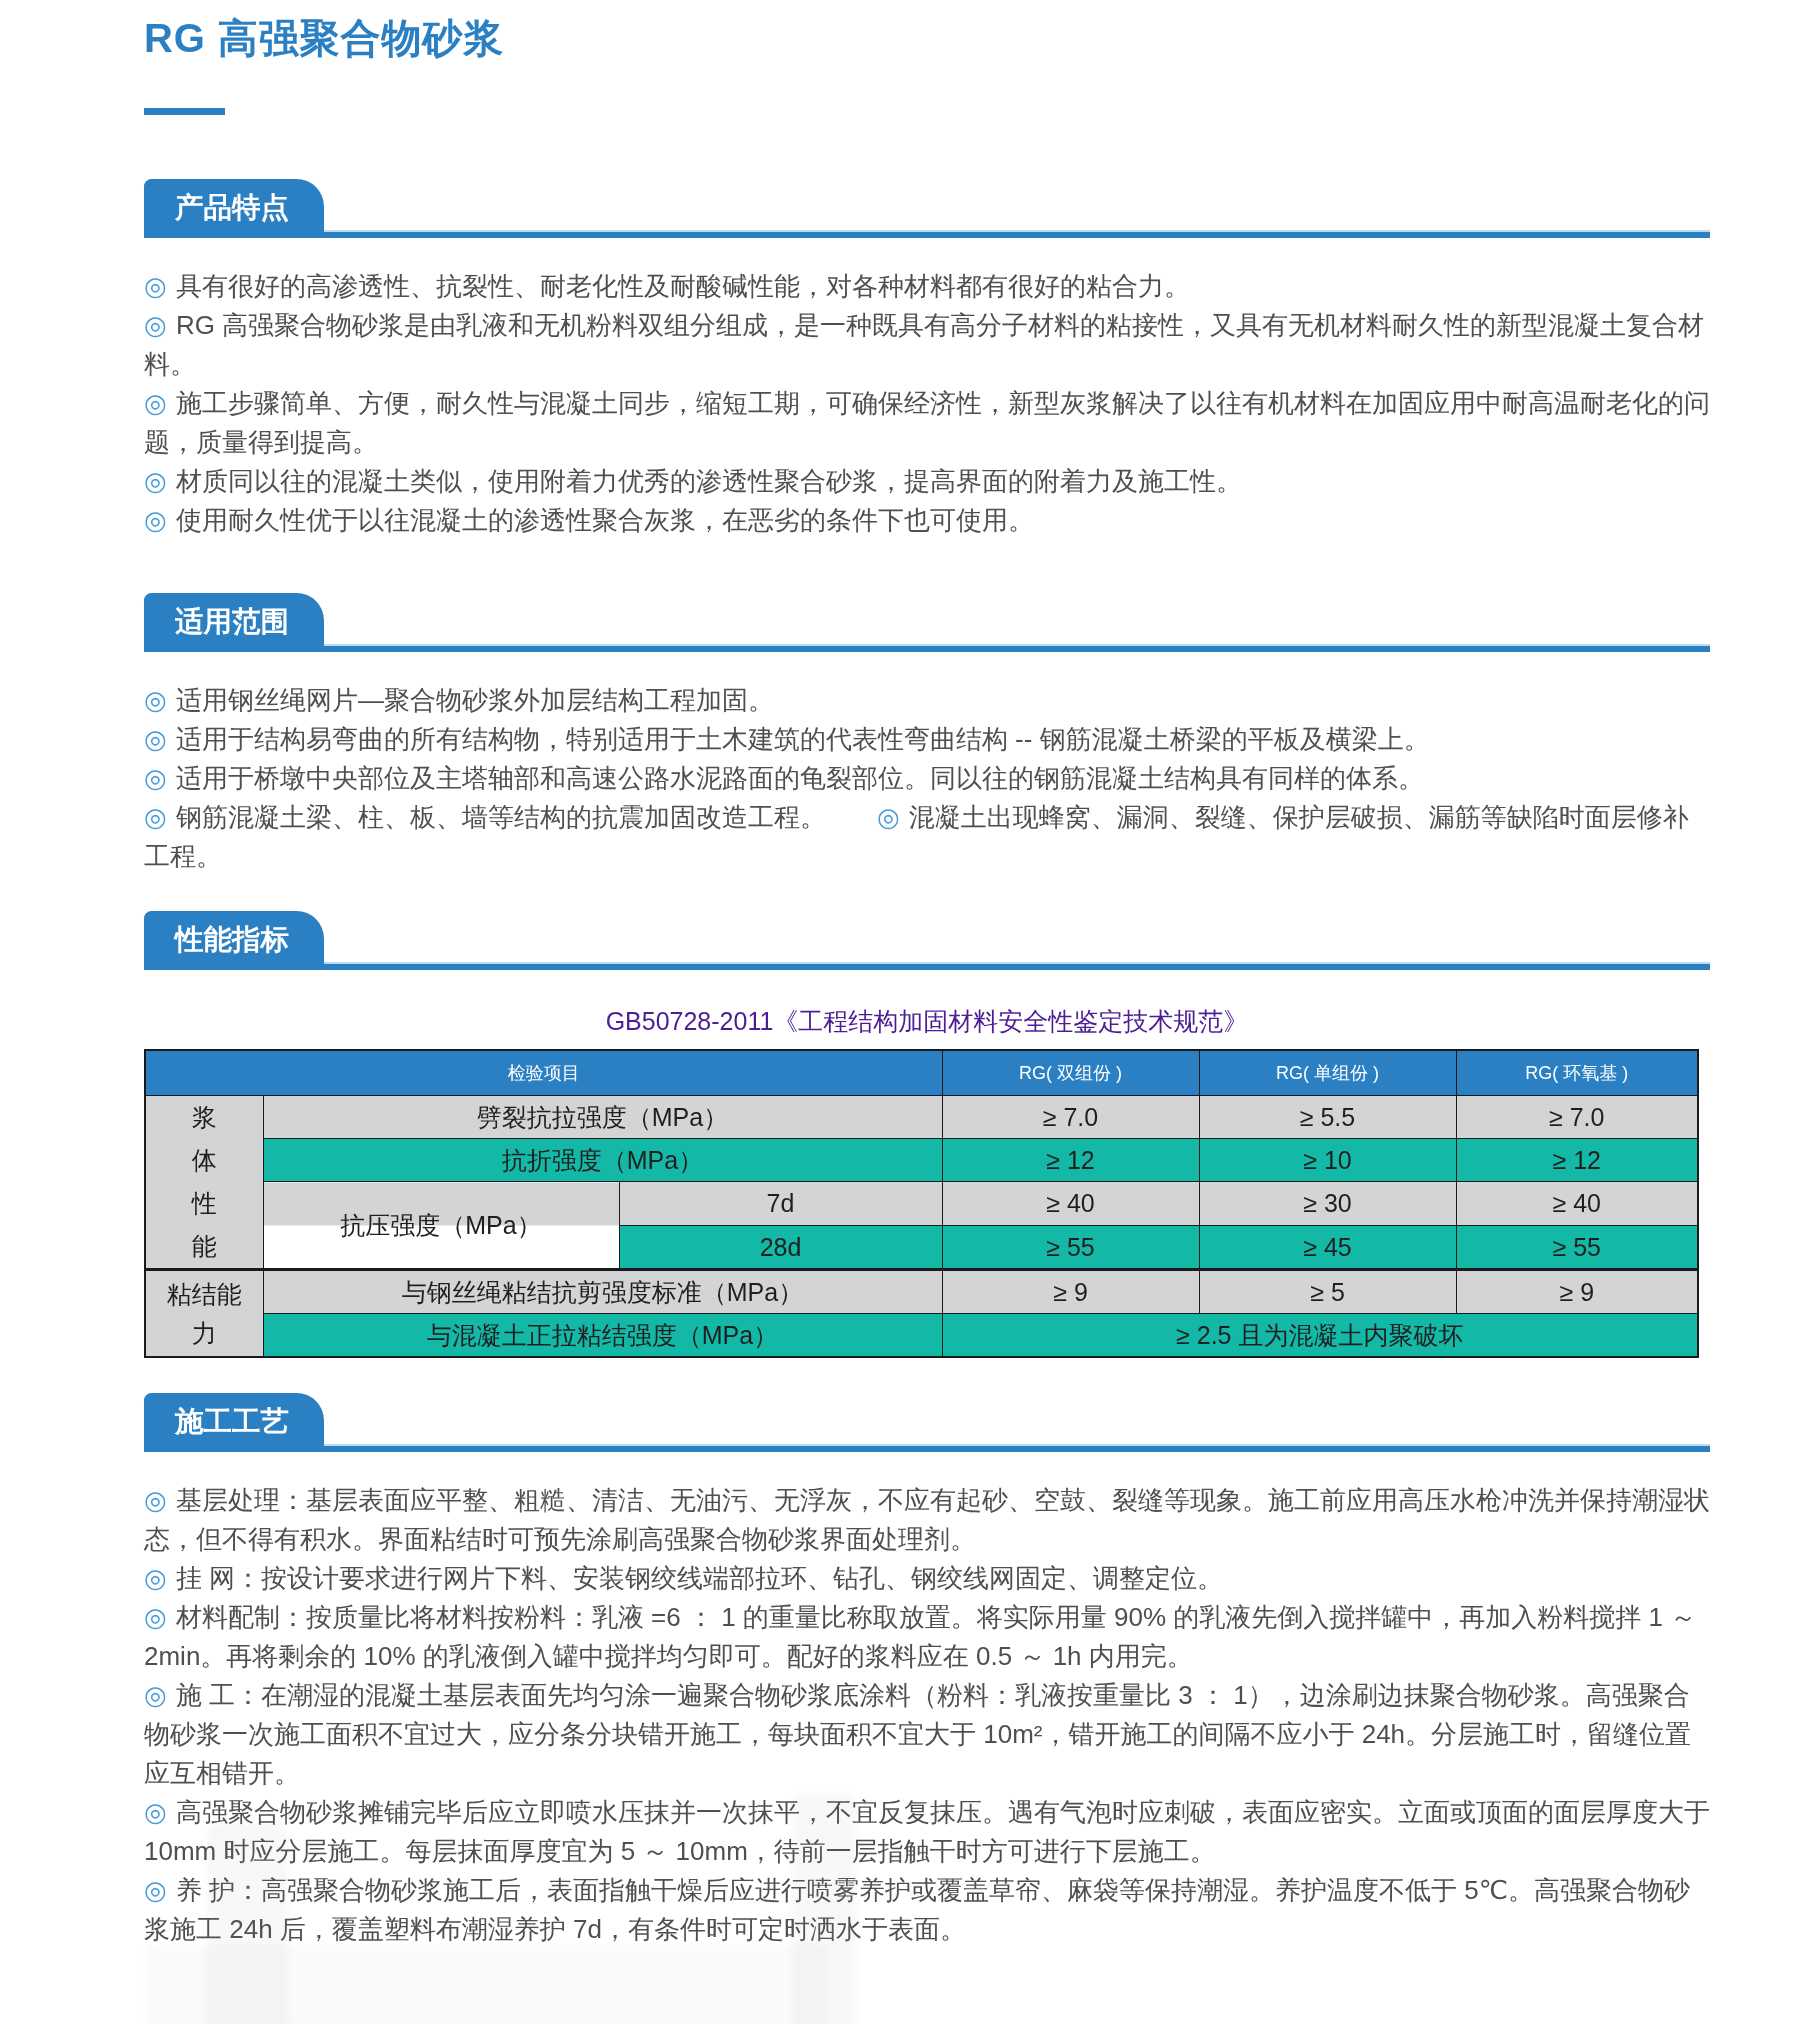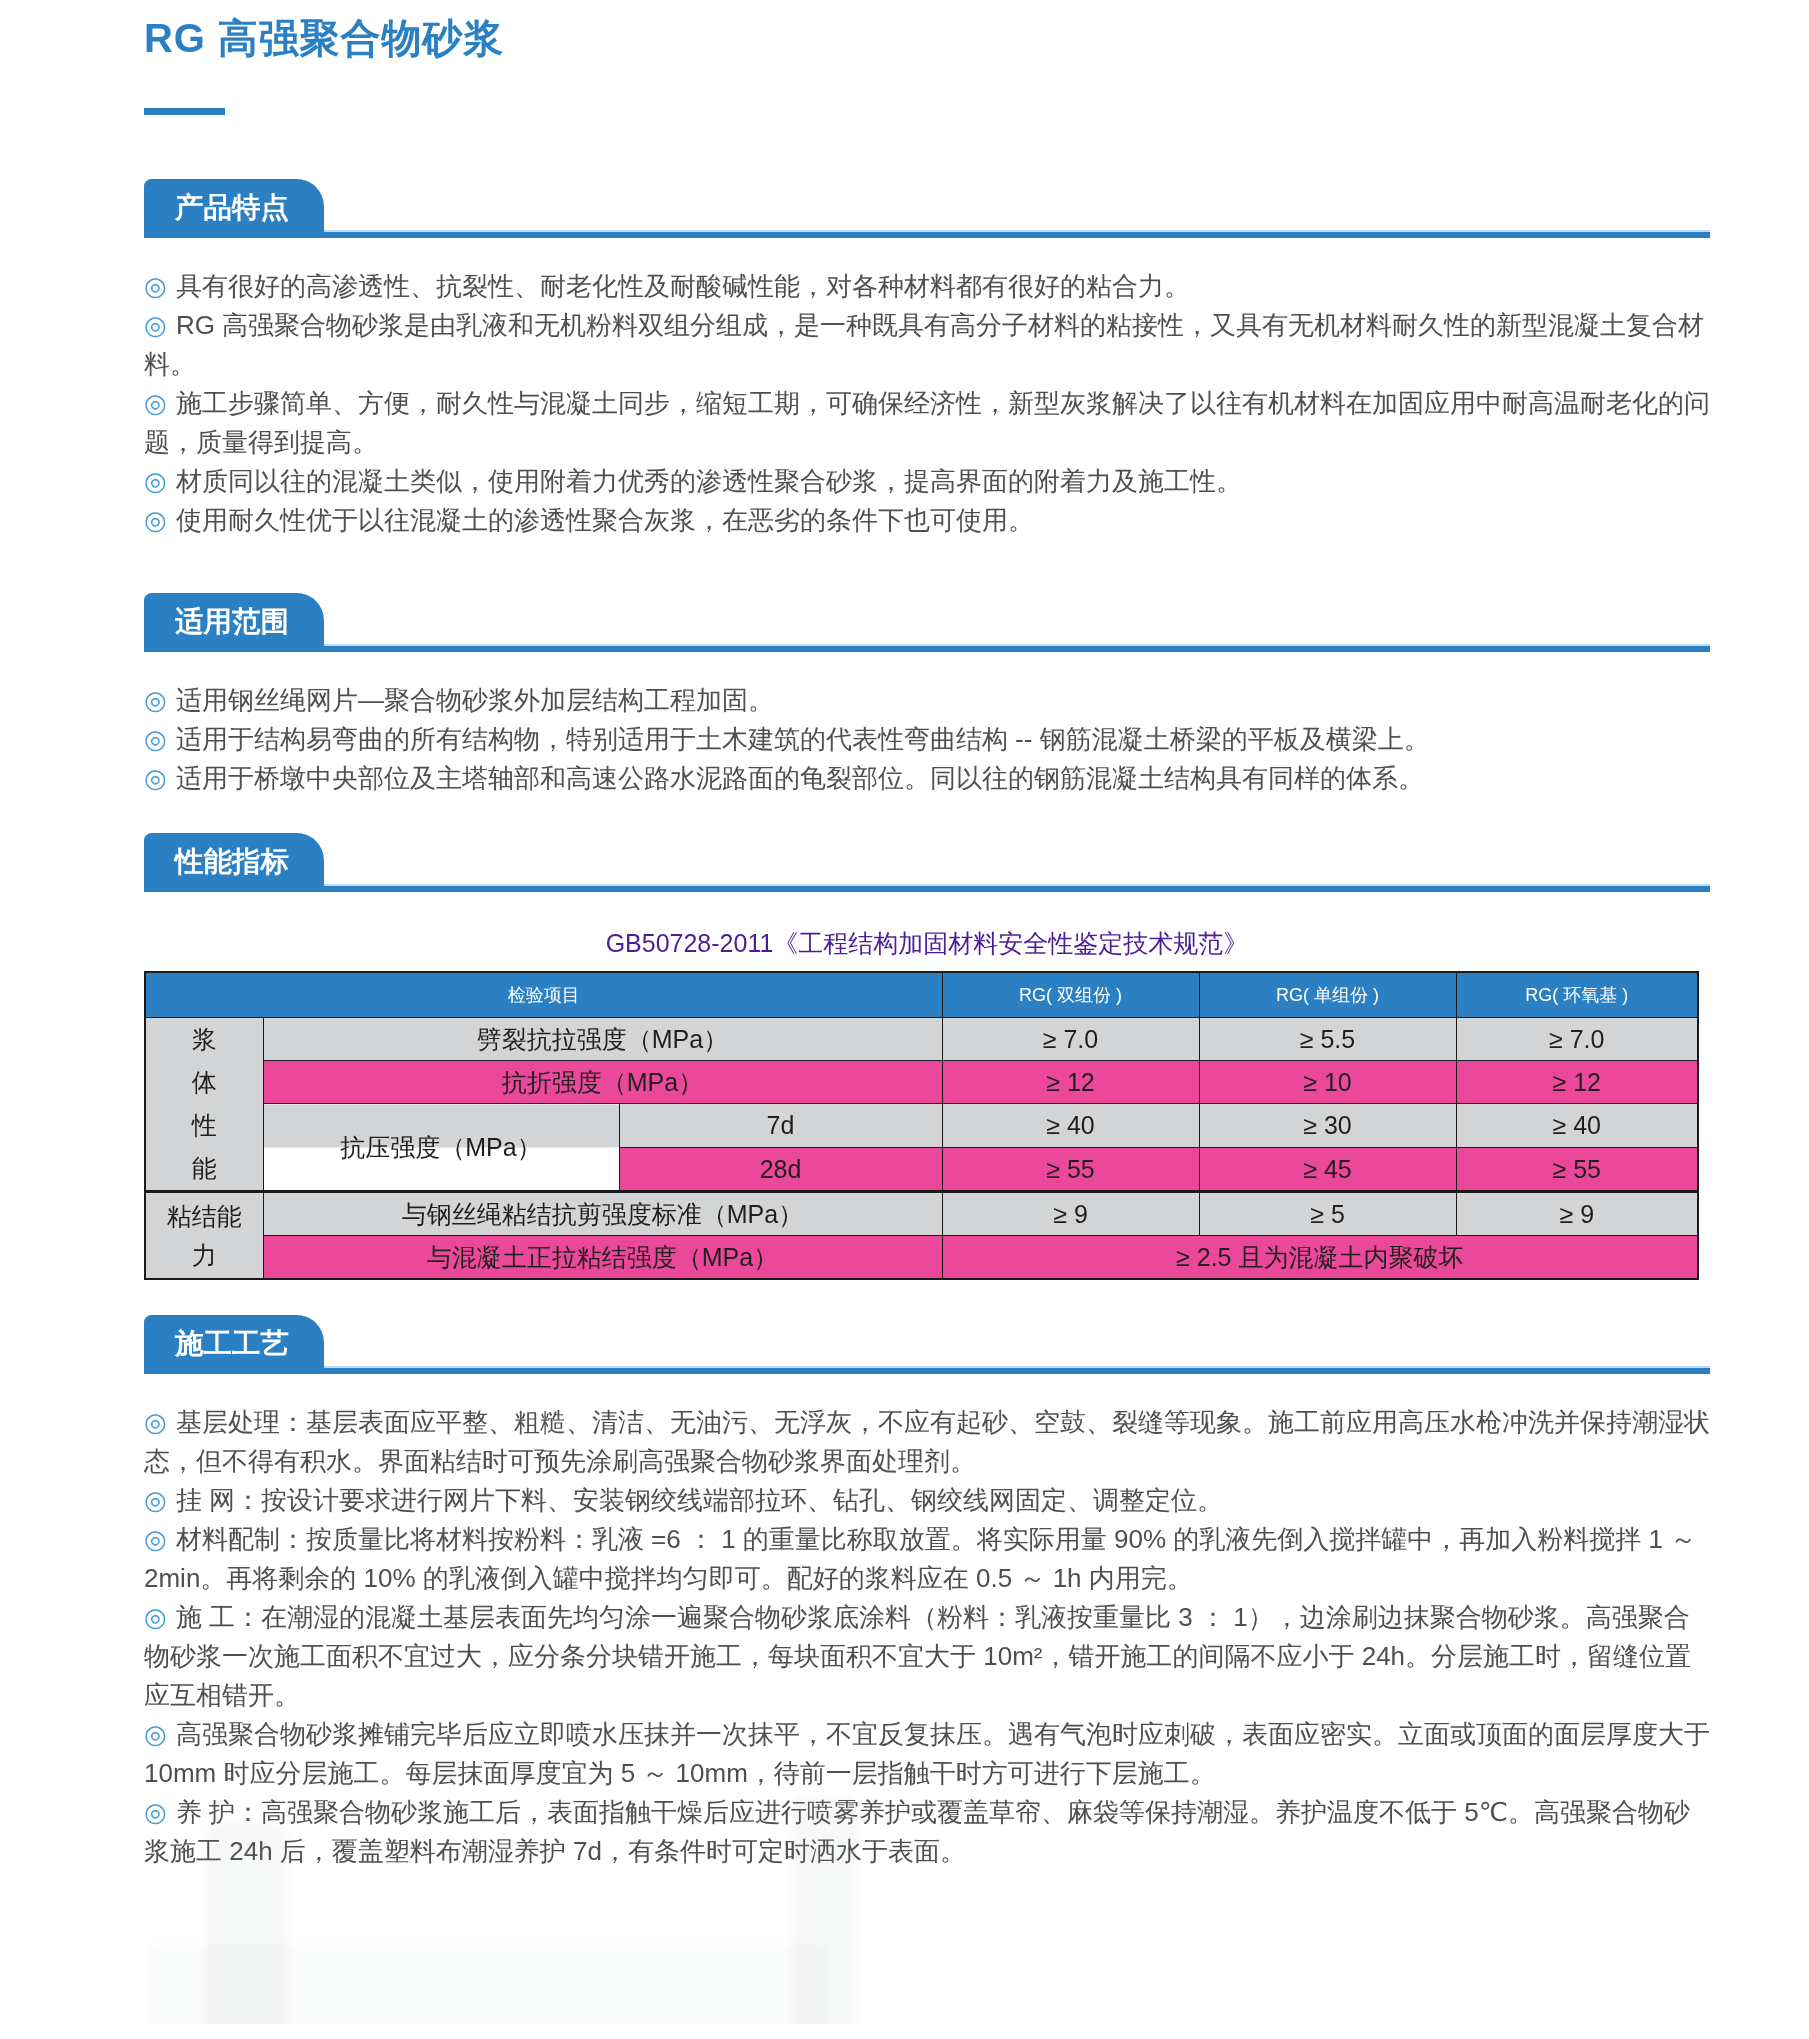--- a/index.html
+++ b/index.html
@@ -85,21 +85,21 @@
     overflow:hidden;
   }
   table.perf th{
     background:#2b80c3;
     color:#ffffff;
     font-weight:normal;
     font-size:18px;
     height:44px;
   }
   tr.gray td{background:#d3d4d6;}
-  tr.white td{background:#ec4899;}
+  tr.white td{background:#14b8a6;}
   td.glabel{background:#d3d4d6 !important;margin-top:40px;}
   td.glabel .vtxt{
     display:inline-block;
     width:1.15em;
     word-break:break-all;
     line-height:43px;
     vertical-align:middle;
   }
   td.glabel .vtxt.wide{width:3.3em;line-height:39px;}
   td.split{
@@ -142,20 +142,21 @@
 
   <div class="sec">
     <div class="sec-head">
       <div class="badge">适用范围</div>
       <div class="rule"></div>
     </div>
     <div class="para-block">
       <p class="item"><span class="bullet">◎</span><span>适用钢丝绳网片—聚合物砂浆外加层结构工程加固。</span></p>
       <p class="item"><span class="bullet">◎</span><span>适用于结构易弯曲的所有结构物，特别适用于土木建筑的代表性弯曲结构 -- 钢筋混凝土桥梁的平板及横梁上。</span></p>
       <p class="item"><span class="bullet">◎</span><span>适用于桥墩中央部位及主塔轴部和高速公路水泥路面的龟裂部位。同以往的钢筋混凝土结构具有同样的体系。</span></p>
+      <p class="item"><span class="bullet">◎</span><span>钢筋混凝土梁、柱、板、墙等结构的抗震加固改造工程。</span><span class="bullet second">◎</span><span>混凝土出现蜂窝、漏洞、裂缝、保护层破损、漏筋等缺陷时面层修补工程。</span></p>
     </div>
   </div>
 
   <div class="sec tight">
     <div class="sec-head">
       <div class="badge">性能指标</div>
       <div class="rule"></div>
     </div>
     <div class="std-note">GB50728-2011《工程结构加固材料安全性鉴定技术规范》</div>
 

